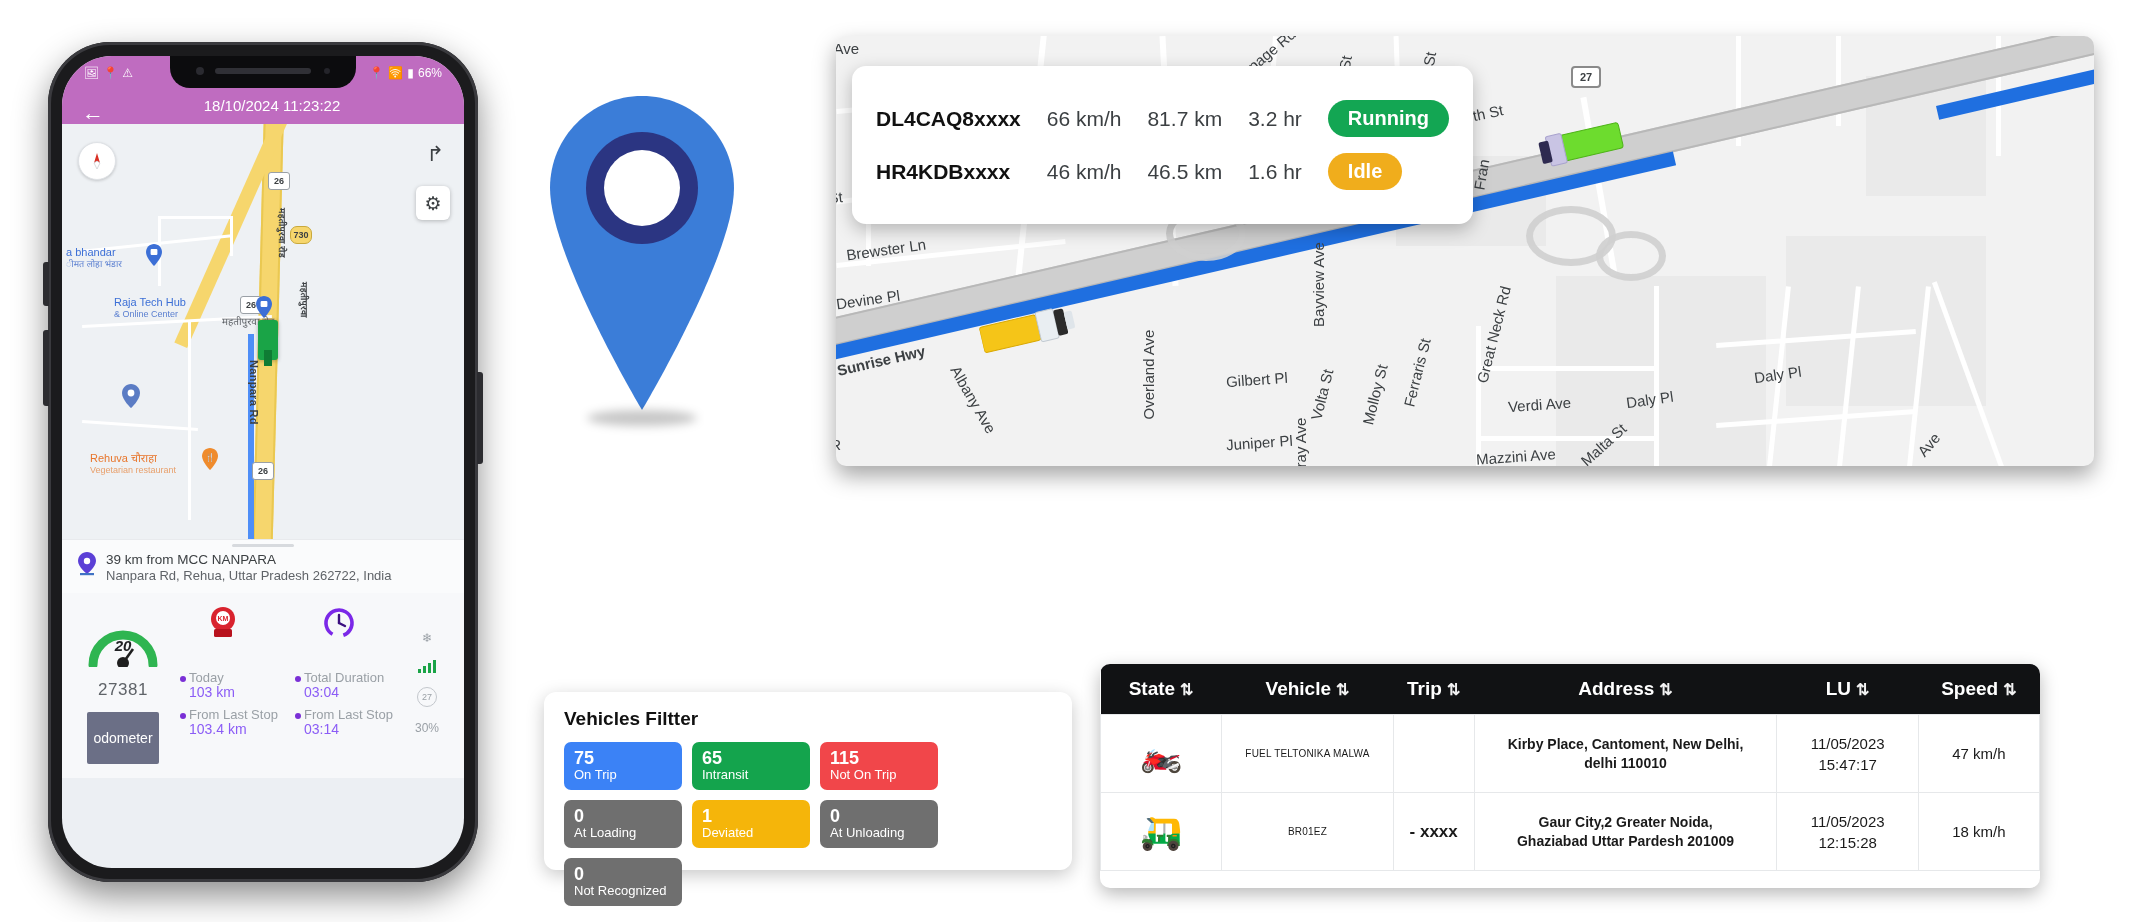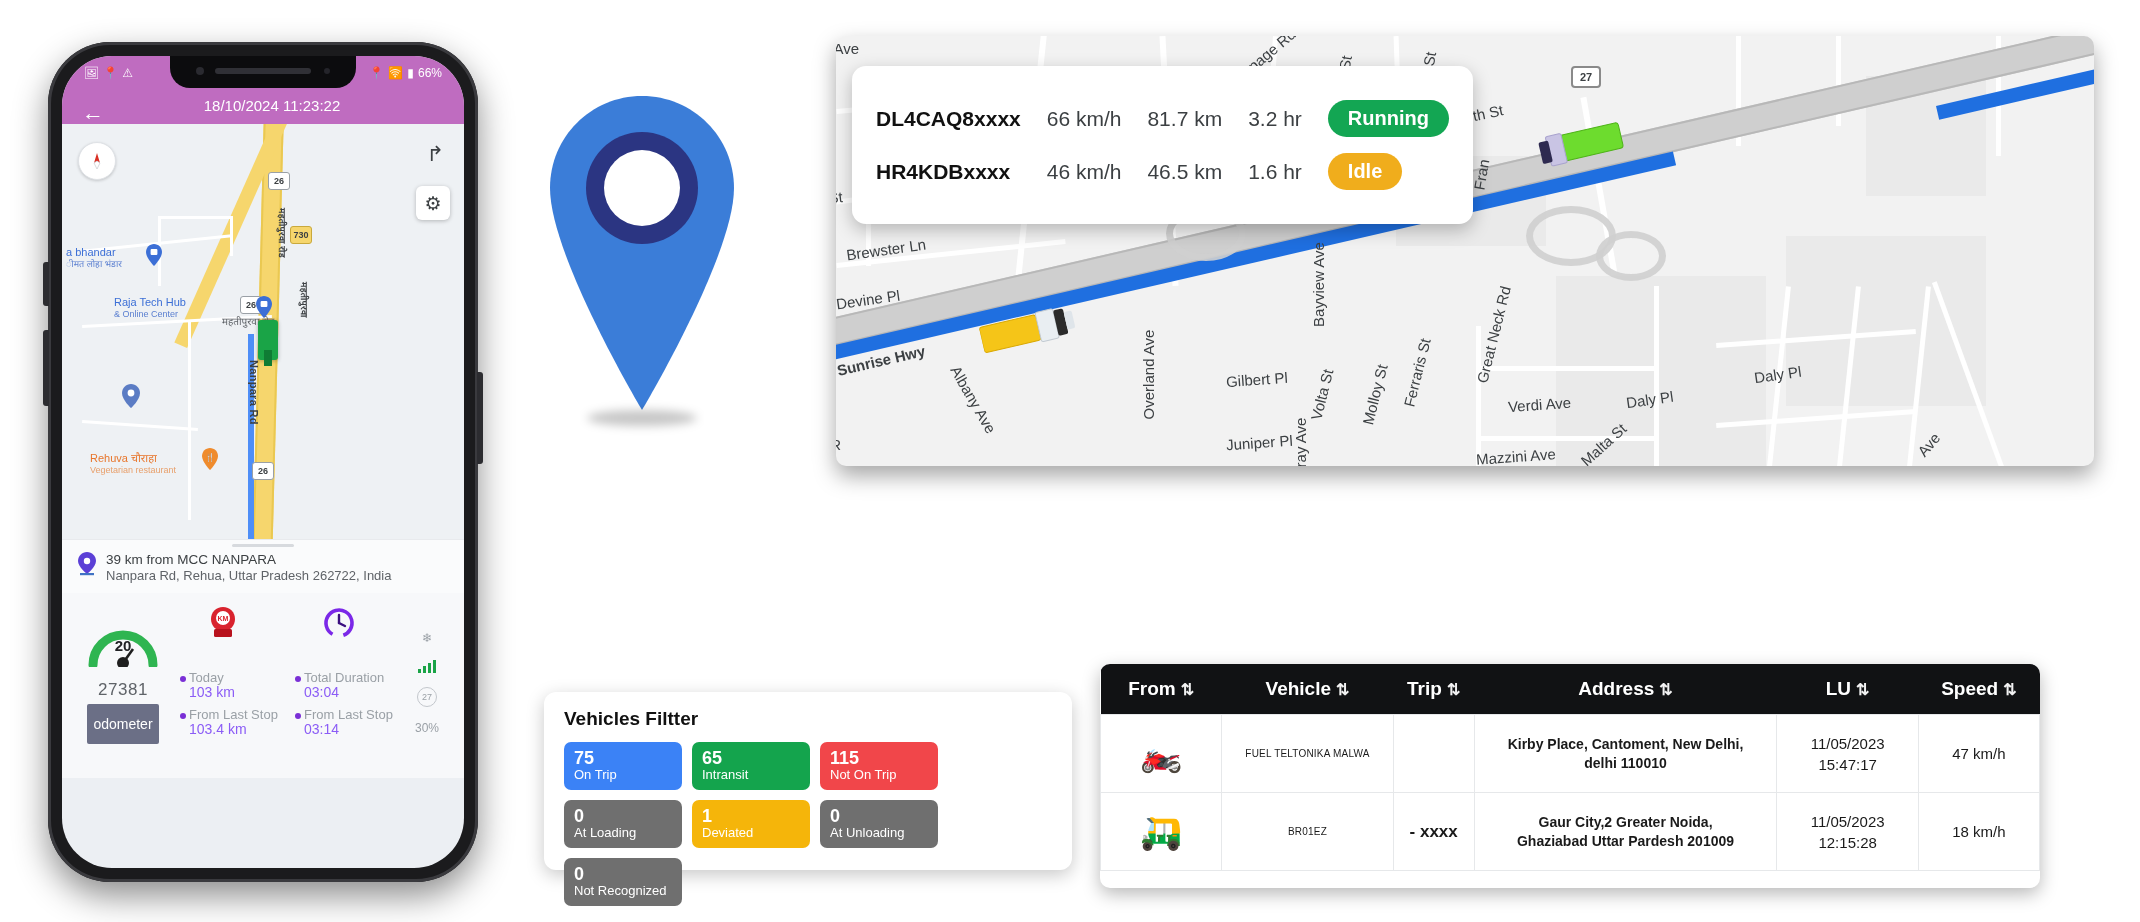--- a/index.html
+++ b/index.html
@@ -71,21 +71,21 @@
   .road-diag {
     position:absolute; left:214px; top:-10px; width:14px; height:250px; background:#f6d66d;
     transform: rotate(24deg); transform-origin: top left;
   }
   .road-thin { position:absolute; background:#fff; }
   .shield {
     position:absolute; width:22px;height:18px;background:#fff;border:1.5px solid #9aa0a6;
     border-radius:3px; font-size:9px; color:#3c4043; display:flex;align-items:center;justify-content:center;
     font-weight:700;
   }
-  .shield.y { background:#f6d66d; border-color:#c9a93c; }
+  .shield.y { background:#f6d66d; border-color:#c9a93c;border-radius:7px; }
   .poi { position:absolute; font-size:11px; color:#3c6fd6; line-height:1.15; }
   .poi .sub { font-size:9px; color:#5a7fd0; }
   .poi-food { color:#e8762c; }
   .poi-food .sub { color:#e8a06c; }
   .pin-sm { position:absolute; width:16px;height:22px; }
   .roadlabel {
     position:absolute; font-size:11px; color:#3c4043; font-weight:600;
     writing-mode: vertical-rl; letter-spacing:.3px;
   }
   .devlabel {
@@ -103,23 +103,23 @@
   .addrbar .txt1 { font-size:13.5px; color:#3c4043; }
   .addrbar .txt2 { font-size:13px; color:#5f6368; margin-top:1px;}
   .handle { position:absolute; left:50%; transform:translateX(-50%); top:4px; width:62px;height:3px;border-radius:2px;background:#d7dade;}
 
   .stats {
     background:#f7f8fa; padding:10px 12px 16px 12px; display:flex; position:relative; height:185px;
   }
   .stats .col-gauge { width:98px; display:flex; flex-direction:column; align-items:center; padding-top:24px;}
   .gauge { width:72px; height:40px; position:relative; }
   .gauge svg { display:block; }
-  .gauge .val { position:absolute; left:50%; top:10px; transform:translateX(-50%); font-size:15px; font-weight:700; color:#202124;}
+  .gauge .val { position:absolute; left:50%; top:10px; transform:translateX(-50%); font-size:15px; font-weight:700; color:#202124;font-style:italic;}
   .odo-num { font-size:17px; color:#5f6368; margin-top:13px; letter-spacing:.5px;}
-  .odo-tag { margin-top:4px; background:#6b6f86; color:#fff; font-size:14px; padding:12px 6px; border-radius:2px;}
+  .odo-tag { margin-top:12px; background:#6b6f86; color:#fff; font-size:14px; padding:18px 6px; border-radius:2px;}
   .statcol { flex:1; display:flex; flex-direction:column; justify-content:center; padding-left:8px; position:relative;}
   .statcol .topicon { position:absolute; top:2px; left:34px; }
   .srow { display:flex; align-items:flex-start; gap:3px; margin:7px 0;}
   .dot { width:6px;height:6px;border-radius:50%;background:#7a2fd6;margin-top:6px;flex:none;}
   .slabel { font-size:13px; color:#9aa0a6; }
   .svalue { font-size:14px; font-weight:400; color:#8b5cf6; margin-top:-1px;}
   .rightmeta { width:50px; display:flex; flex-direction:column; align-items:center; justify-content:center; gap:14px; color:#9aa0a6; font-size:12px;}
   .rightmeta .bars { display:flex; align-items:flex-end; gap:2px; height:14px;}
   .rightmeta .bars i { display:block; width:3px; background:#1aa447;}
 
@@ -567,21 +567,21 @@
       <colgroup>
         <col style="width:12%">
           <col style="width:17%">
           <col style="width:8%">
         <col style="width:30%">
           <col style="width:14%">
           <col style="width:12%">
       </colgroup>
       <thead>
         <tr>
-          <th><span>From</span><span class="sort">⇅</span></th>
+          <th><span>State</span><span class="sort">⇅</span></th>
           <th><span>Vehicle</span><span class="sort">⇅</span></th>
           <th><span>Trip</span><span class="sort">⇅</span></th>
           <th><span>Address</span><span class="sort">⇅</span></th>
           <th><span>LU</span><span class="sort">⇅</span></th>
           <th><span>Speed</span><span class="sort">⇅</span></th>
         </tr>
       </thead>
       <tbody>
         <tr>
           <td>

